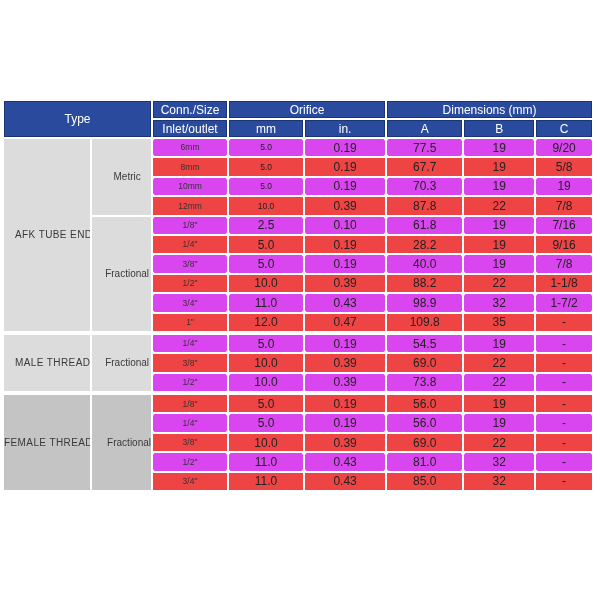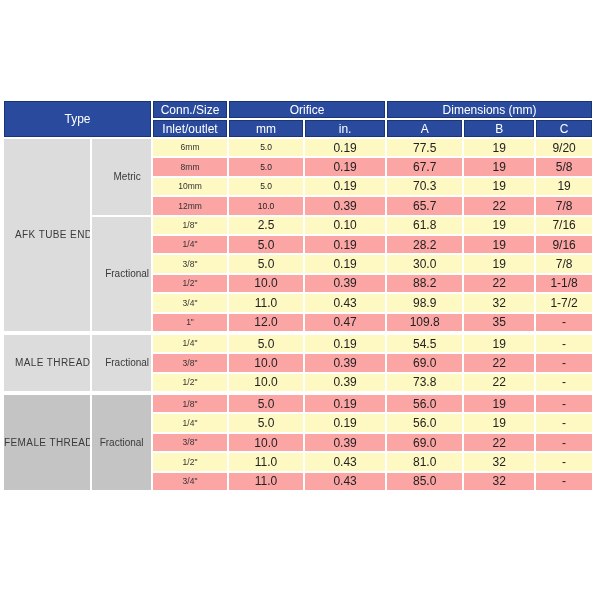--- a/index.html
+++ b/index.html
@@ -30,26 +30,26 @@
     background: #2a4b9d;
     color: #ffffff;
     font-weight: normal;
     font-size: 12px;
     height: 17px;
     box-shadow: inset 0 0 0 1px #1a3576;
     line-height: 1;
   }
   
   tbody td { height: 17.4px; color: #222222; line-height: 1; }
-  td.data.light { background: #fef9c3; }
-  td.data.dark  { background: #fca5a5; }
+  td.data.light { background: #d946ef; border-radius: 6px; }
+  td.data.dark  { background: #ef4444; }
   td.type-label, td.subtype-label { font-size: 10px; color: #3a3a3a; }
   td.type-label { letter-spacing: 0.4px; margin-left: 42px; }
   td.label-light { background: #dcdcdc; padding-left: 11px; }
-  td.label-dark  { background: #c4c4c4; }
+  td.label-dark  { background: #c4c4c4; text-align: right; }
   td.c-size { font-size: 8.5px; color: #333333; }
   td.c-mm, td.c-in, td.c-a, td.c-b, td.c-c { font-size: 12px; }
   td.c-mm.small { font-size: 8.5px; }
   
   tr.group-start > td { border-top: 4px solid #ffffff; }
 </style>
 </head>
 <body>
 
 <div class="page">
@@ -104,21 +104,21 @@
           <td class="data c-mm light small">5.0</td>
           <td class="data c-in light">0.19</td>
           <td class="data c-a light">70.3</td>
           <td class="data c-b light">19</td>
           <td class="data c-c light">19</td>
         </tr>
         <tr>
           <td class="data c-size dark">12mm</td>
           <td class="data c-mm dark small">10.0</td>
           <td class="data c-in dark">0.39</td>
-          <td class="data c-a dark">65.7</td>
+          <td class="data c-a dark">87.8</td>
           <td class="data c-b dark">22</td>
           <td class="data c-c dark">7/8</td>
         </tr>
         <tr>
           <td class="subtype-label label-light" rowspan="6">Fractional</td>
           <td class="data c-size light">1/8"</td>
           <td class="data c-mm light">2.5</td>
           <td class="data c-in light">0.10</td>
           <td class="data c-a light">61.8</td>
           <td class="data c-b light">19</td>
@@ -129,21 +129,21 @@
           <td class="data c-mm dark">5.0</td>
           <td class="data c-in dark">0.19</td>
           <td class="data c-a dark">28.2</td>
           <td class="data c-b dark">19</td>
           <td class="data c-c dark">9/16</td>
         </tr>
         <tr>
           <td class="data c-size light">3/8"</td>
           <td class="data c-mm light">5.0</td>
           <td class="data c-in light">0.19</td>
-          <td class="data c-a light">30.0</td>
+          <td class="data c-a light">40.0</td>
           <td class="data c-b light">19</td>
           <td class="data c-c light">7/8</td>
         </tr>
         <tr>
           <td class="data c-size dark">1/2"</td>
           <td class="data c-mm dark">10.0</td>
           <td class="data c-in dark">0.39</td>
           <td class="data c-a dark">88.2</td>
           <td class="data c-b dark">22</td>
           <td class="data c-c dark">1-1/8</td>

